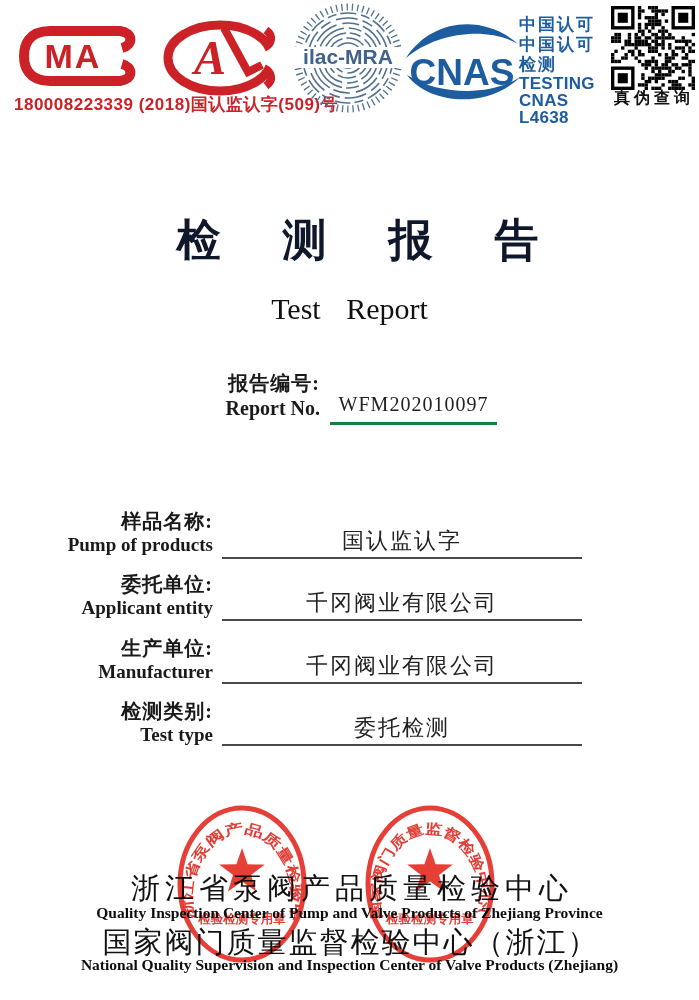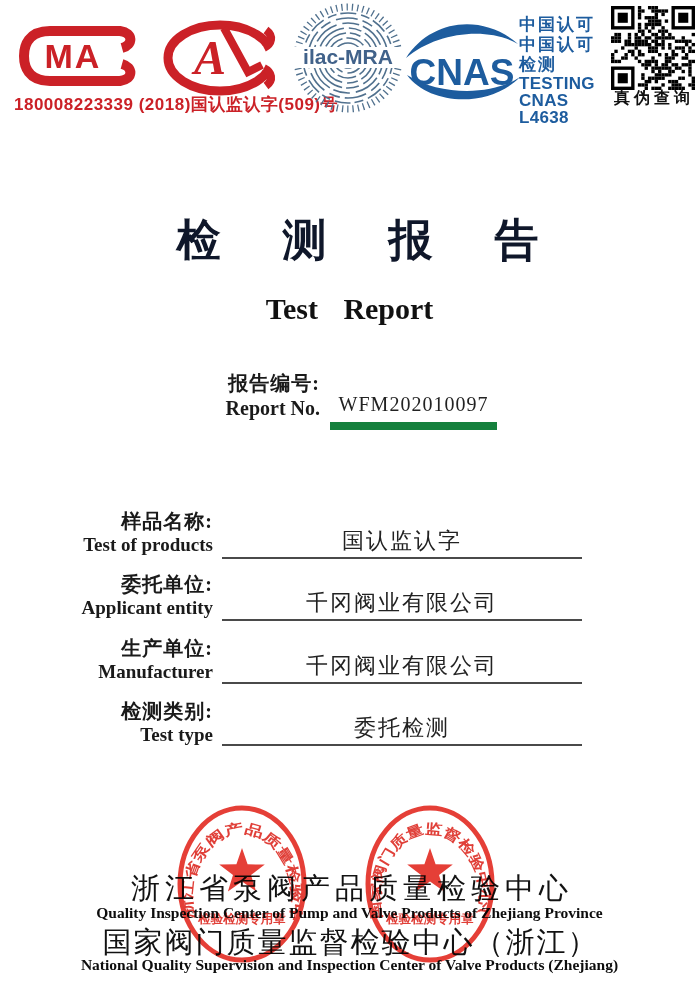--- a/index.html
+++ b/index.html
@@ -29,32 +29,32 @@
   
   .title-zh{
     left:0; top:203px; width:699px; margin:8px; text-align:center;
     font-family:"Liberation Serif","DejaVu Serif",serif;
     font-size:44px; font-weight:700; letter-spacing:62px; text-indent:62px;
     color:#0f172a; white-space:nowrap;
   }
   .title-en{
     left:0; top:292px; width:699px; margin:0; text-align:center;
     font-family:"Liberation Serif","DejaVu Serif",serif;
-    font-size:30px; font-weight:700; word-spacing:18px; color:#111;
+    font-size:30px; font-weight:400; word-spacing:18px; color:#111;
   }
 
   
   .repno-labels{ left:60px; top:370px; width:260px; text-align:right; }
   .repno-labels .zh{ font-size:20px; font-weight:700; line-height:26px; letter-spacing:1px;
     font-family:"Liberation Serif","DejaVu Serif",serif; }
   .repno-labels .en{ font-size:20px; font-weight:700; line-height:25px;
     font-family:"Liberation Serif","DejaVu Serif",serif; }
   .repno-line{
     left:330px; top:393px; width:167px; height:29px;
-    border-bottom:8px solid #15803d; text-align:center;
+    border-bottom:3px solid #15803d; text-align:center;
     font-family:"Liberation Serif","DejaVu Serif",serif;
     font-size:20px; letter-spacing:1px; color:#222;
   }
 
   
   .f-label{ left:20px; width:193px; text-align:right; }
   .f-label .zh{ font-size:20px; font-weight:700; line-height:25px; letter-spacing:1px;
     font-family:"Liberation Serif","DejaVu Serif",serif; }
   .f-label .en{ font-size:19px; font-weight:700; line-height:22px;
     font-family:"Liberation Serif","DejaVu Serif",serif; }
@@ -365,21 +365,21 @@
   <div class="abs title-en">Test  Report</div>
 
   <div class="abs repno-labels">
     <div class="zh">报告编号:</div>
     <div class="en">Report No.</div>
   </div>
   <div class="abs repno-line">WFM202010097</div>
 
   <div class="abs f-label" style="top:509px">
     <div class="zh">样品名称:</div>
-    <div class="en">Test of products</div>
+    <div class="en">Pump of products</div>
   </div>
   <div class="abs f-line" style="top:526px">国认监认字</div>
 
   <div class="abs f-label" style="top:572px">
     <div class="zh">委托单位:</div>
     <div class="en">Applicant entity</div>
   </div>
   <div class="abs f-line" style="top:588px">千冈阀业有限公司</div>
 
   <div class="abs f-label" style="top:636px">

